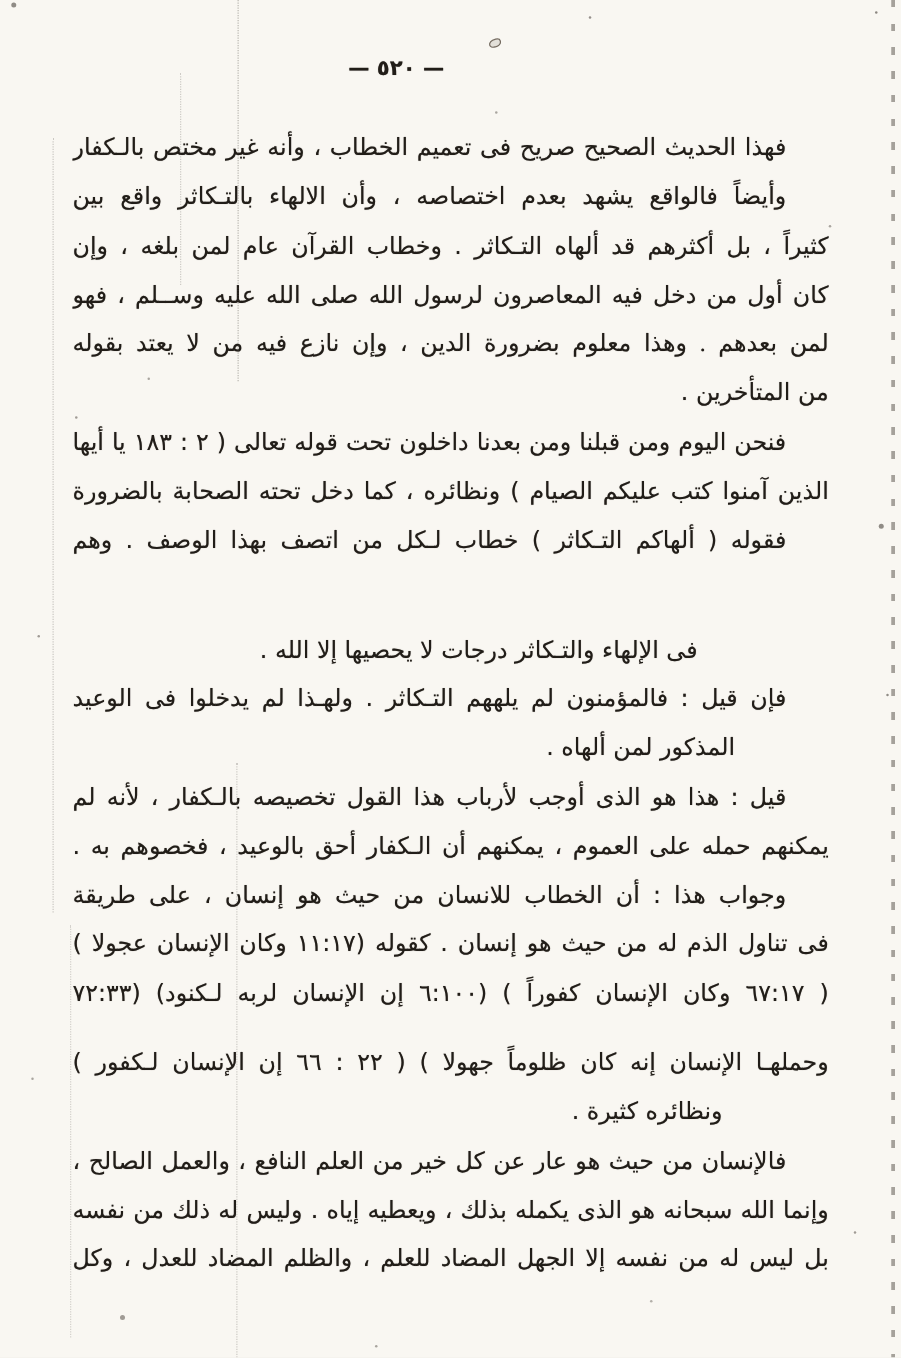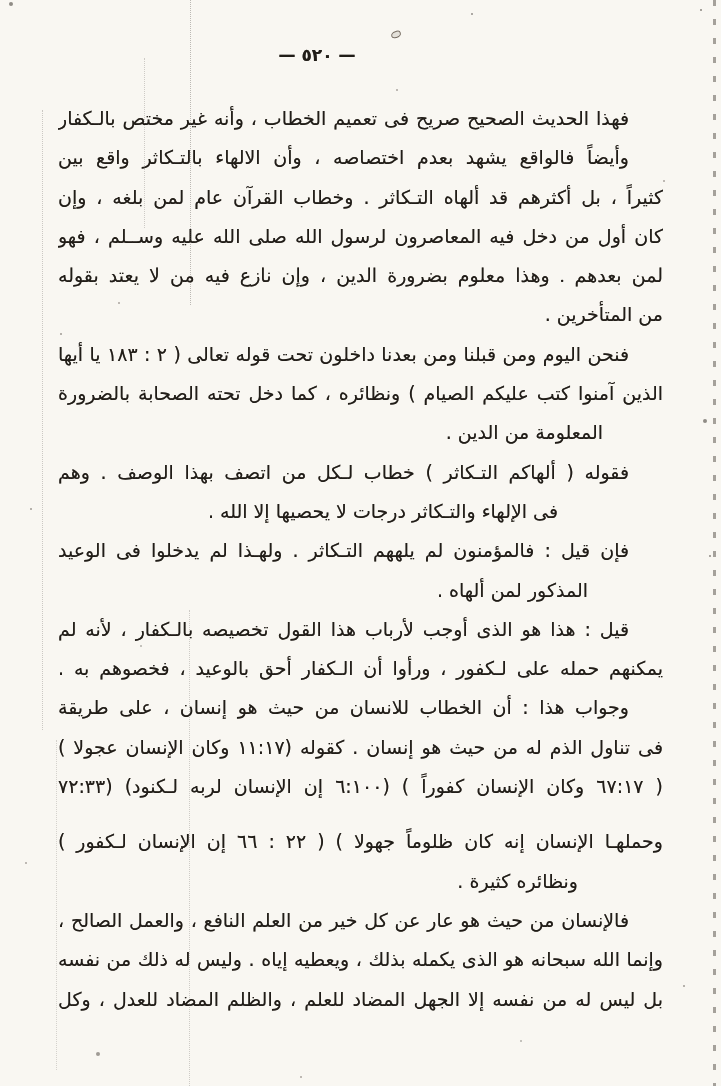--- a/index.html
+++ b/index.html
@@ -82,27 +82,26 @@
 
   <div class="text-column" id="text-column">
       <div class="line j" style="padding-right: 34px;">فهذا الحديث الصحيح صريح فى تعميم الخطاب ، وأنه غير مختص بالـكفار .</div>
       <div class="line j" style="padding-right: 34px;">وأيضاً فالواقع يشهد بعدم اختصاصه ، وأن الالهاء بالتـكاثر واقع بين المسلمين</div>
       <div class="line j" style="padding-right: 0px;">كثيراً ، بل أكثرهم قد ألهاه التـكاثر . وخطاب القرآن عام لمن بلغه ، وإن</div>
       <div class="line j" style="padding-right: 0px;">كان أول من دخل فيه المعاصرون لرسول الله صلى الله عليه وســلم ، فهو متناول</div>
       <div class="line j" style="padding-right: 0px; font-family: Liberation Serif, serif;">لمن بعدهم . وهذا معلوم بضرورة الدين ، وإن نازع فيه من لا يعتد بقوله</div>
       <div class="line" style="padding-right: 0px;">من المتأخرين .</div>
       <div class="line j" style="padding-right: 34px;">فنحن اليوم ومن قبلنا ومن بعدنا داخلون تحت قوله تعالى ( ٢ : ١٨٣ يا أيها</div>
       <div class="line j" style="padding-right: 0px;">الذين آمنوا كتب عليكم الصيام ) ونظائره ، كما دخل تحته الصحابة بالضرورة</div>
-      <div class="line" style="padding-right: 60px;">المعلومة من الدين .</div>
       <div class="line j" style="padding-right: 34px;">فقوله ( ألهاكم التـكاثر ) خطاب لـكل من اتصف بهذا الوصف . وهم</div>
-      <div class="line" style="padding-right: 105px;">فى الإلهاء والتـكاثر درجات لا يحصيها إلا الله .</div>
+      <div class="line" style="padding-right: 105px; margin-top: 48px;">فى الإلهاء والتـكاثر درجات لا يحصيها إلا الله .</div>
       <div class="line j" style="padding-right: 34px;">فإن قيل : فالمؤمنون لم يلههم التـكاثر . ولهـذا لم يدخلوا فى الوعيد</div>
       <div class="line" style="padding-right: 75px;">المذكور لمن ألهاه .</div>
       <div class="line j" style="padding-right: 34px;">قيل : هذا هو الذى أوجب لأرباب هذا القول تخصيصه بالـكفار ، لأنه لم</div>
-      <div class="line j" style="padding-right: 0px;">يمكنهم حمله على لـكفور ، ورأوا أن الـكفار أحق بالوعيد ، فخصوهم به .</div>
+      <div class="line j" style="padding-right: 0px;">يمكنهم حمله على العموم ، يمكنهم أن الـكفار أحق بالوعيد ، فخصوهم به .</div>
       <div class="line j" style="padding-right: 34px;">وجواب هذا : أن الخطاب للانسان من حيث هو إنسان ، على طريقة القرآن</div>
       <div class="line j" style="padding-right: 0px;">فى تناول الذم له من حيث هو إنسان . كقوله (١١:١٧ وكان الإنسان عجولا )</div>
       <div class="line j" style="padding-right: 0px;">( ٦٧:١٧ وكان الإنسان كفوراً ) (٦:١٠٠ إن الإنسان لربه لـكنود) (٧٢:٣٣</div>
       <div class="line j" style="padding-right: 0px; margin-top: 16px;">وحملهـا الإنسان إنه كان ظلوماً جهولا ) ( ٢٢ : ٦٦ إن الإنسان لـكفور )</div>
       <div class="line" style="padding-right: 85px;">ونظائره كثيرة .</div>
       <div class="line j" style="padding-right: 34px;">فالإنسان من حيث هو عار عن كل خير من العلم النافع ، والعمل الصالح ،</div>
       <div class="line j" style="padding-right: 0px;">وإنما الله سبحانه هو الذى يكمله بذلك ، ويعطيه إياه . وليس له ذلك من نفسه .</div>
       <div class="line j" style="padding-right: 0px;">بل ليس له من نفسه إلا الجهل المضاد للعلم ، والظلم المضاد للعدل ، وكل علم وعدل</div>
     </div>
 

